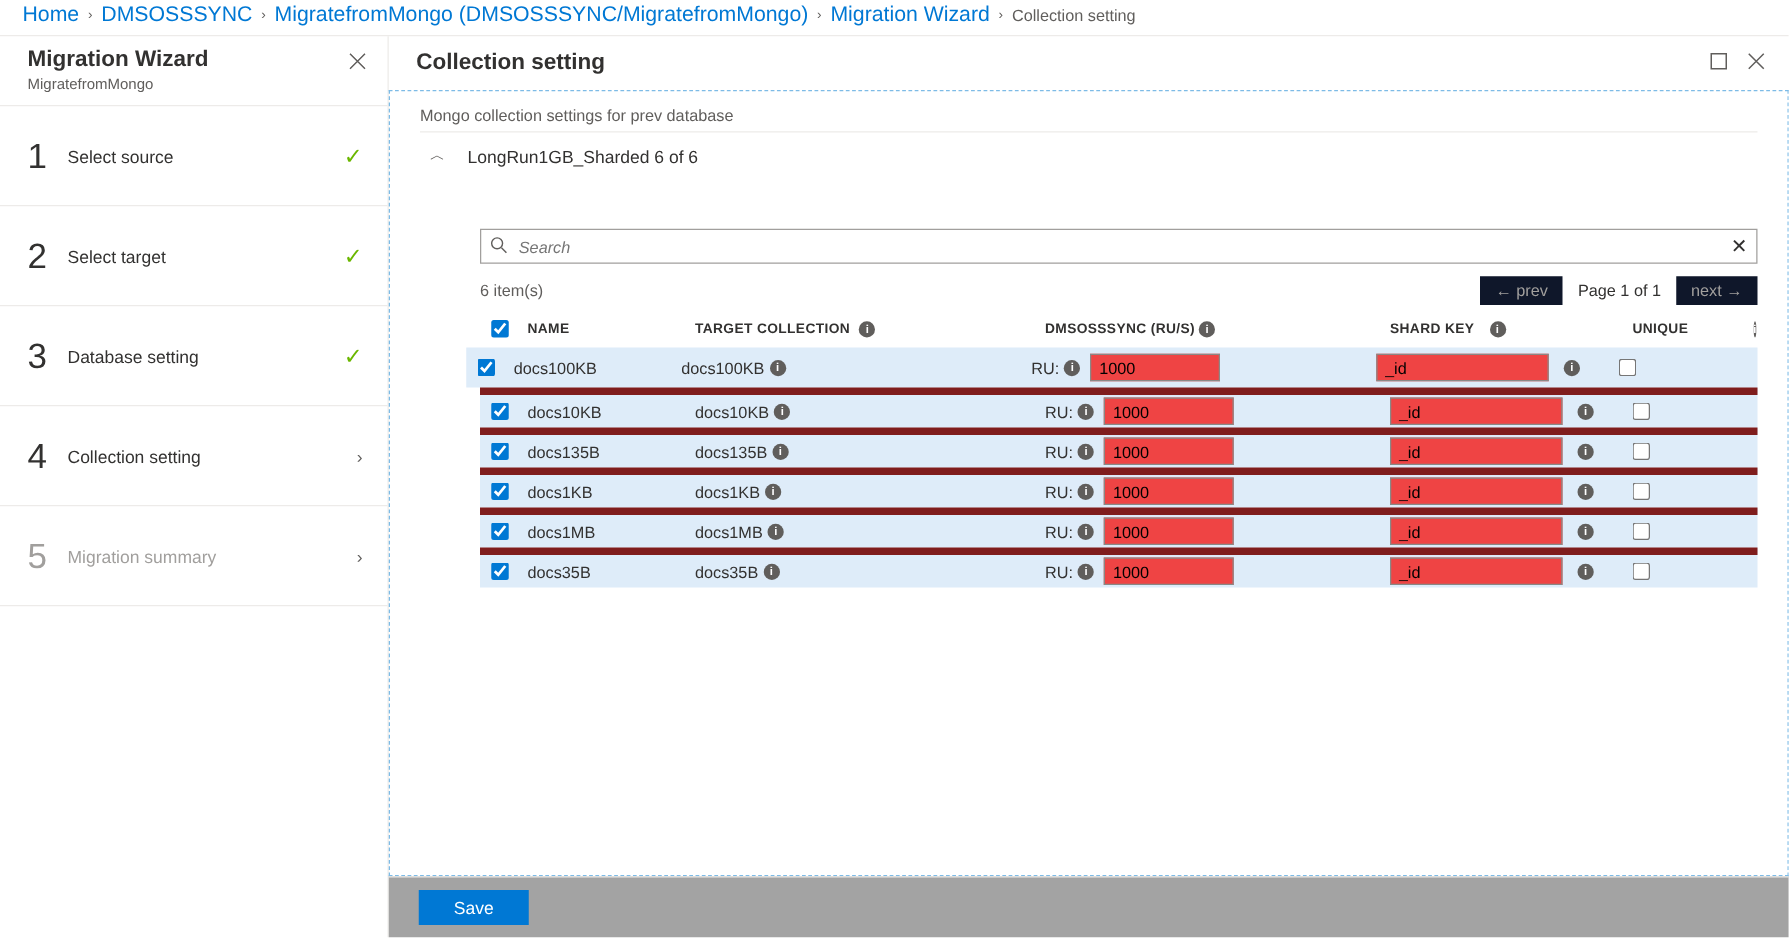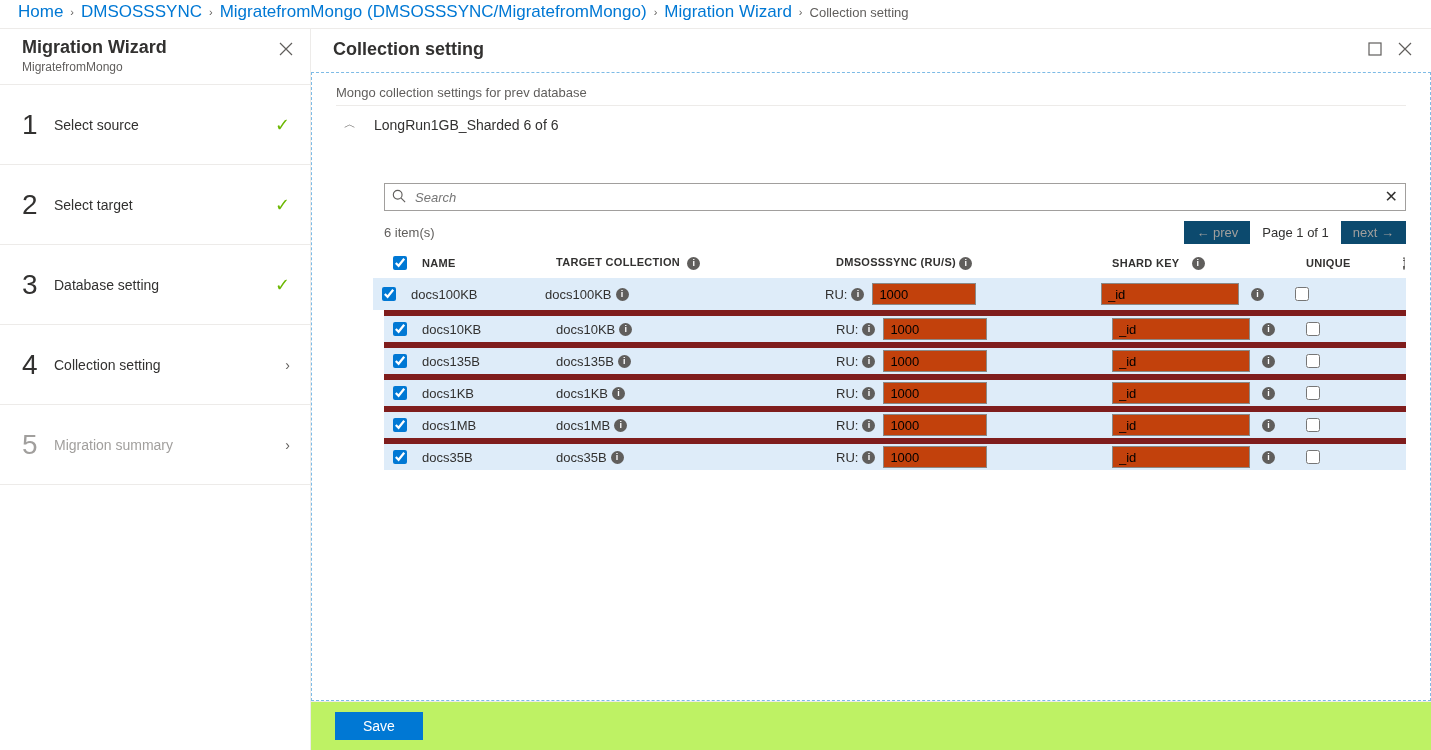--- a/index.html
+++ b/index.html
@@ -39,47 +39,47 @@
 .group-header { display: flex; align-items: center; padding: 10px 0 10px 8px; font-size: 14px; cursor: pointer; }
 .group-header .chev-up { margin-right: 18px; font-size: 12px; color: #605e5c; }
 
 .search-wrap { margin-left: 48px; position: relative; margin-top: 40px; }
 .search-wrap input { width: 100%; height: 28px; border: 1px solid #a19f9d; padding-left: 30px; font-style: italic; color: #605e5c; font-size: 13px; }
 .search-wrap .search-icon { position: absolute; left: 8px; top: 6px; color: #605e5c; }
 .search-wrap .clear-icon { position: absolute; right: 8px; top: 4px; cursor: pointer; color: #323130; font-size: 16px; }
 
 .table-toolbar { display: flex; justify-content: space-between; align-items: center; margin: 10px 0 6px 48px; font-size: 13px; color: #605e5c; }
 .pager { display: flex; align-items: center; gap: 12px; }
-.pager-btn { background: #0c4a6e; padding: 4px 12px; color: #a19f9d; cursor: default; font-size: 13px; }
+.pager-btn { background: #0f172a; padding: 4px 12px; color: #a19f9d; cursor: default; font-size: 13px; }
 .page-ind { color: #323130; font-size: 13px; }
 
 .columns-header { display: flex; align-items: center; margin-left: 48px; font-weight: 600; font-size: 11px; letter-spacing: 0.3px; padding: 6px 0 8px 0; }
 .col-check { width: 32px; display: flex; justify-content: center; }
 .col-name { width: 140px; padding-left: 6px; }
 .col-target { width: 280px; }
 .col-throughput { width: 276px; }
 .col-shard { width: 180px; }
 .col-unique { width: 80px; text-align: left; }
 .info-icon { display: inline-flex; width: 13px; height: 13px; border-radius: 50%; background: #605e5c; color: #fff; font-size: 9px; font-weight: bold; align-items: center; justify-content: center; margin-left: 4px; cursor: pointer; font-style: normal; }
 
 .data-row { display: flex; align-items: center; margin-left: 48px; height: 32px; background: #deecf9; border-top: 6px solid #7f1d1d; font-size: 13px; }
 .data-row:first-of-type { border-top: none; margin-left: 37px; }
 .data-row .col-name { font-size: 13px; }
 .data-row .col-target, .data-row .col-throughput { display: flex; align-items: center; }
 .chk { width: 14px; height: 14px; cursor: pointer; accent-color: #0078d4; }
 .ru-label { margin-right: 4px; color: #323130; }
-.txt-input { border: 1px solid #8a8886; height: 22px; padding: 0 6px; font-size: 13px; background: #c2410c; }
+.txt-input { border: 1px solid #8a8886; height: 22px; padding: 0 6px; font-size: 13px; background: #ef4444; }
 .txt-ru { width: 104px; }
 .txt-shard { width: 138px; }
 .col-throughput .info-icon { margin-right: 8px; margin-left: 0; }
 .col-shard { display: flex; align-items: center; }
 .col-shard .info-icon { margin-left: 12px; }
 .col-unique { display: flex; justify-content: flex-start; padding-left: 14px; gap: 48px; }
 
-.footer { border-top: 1px solid #edebe9; padding: 10px 24px; background: #bef264; }
+.footer { border-top: 1px solid #edebe9; padding: 10px 24px; background: #a3a3a3; }
 .save-btn { background: #0078d4; color: #fff; border: none; padding: 6px 28px; font-size: 14px; cursor: pointer; }
 
 svg { display: block; }
 </style>
 </head>
 <body>
 
 <div class="breadcrumb">
   <a href="#">Home</a>
   <span class="sep">›</span>

